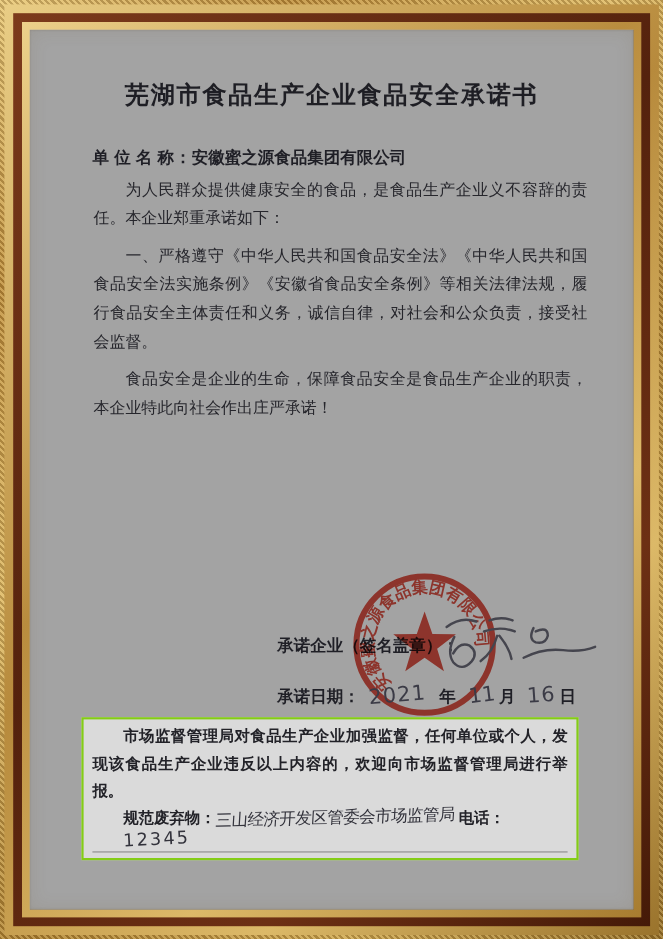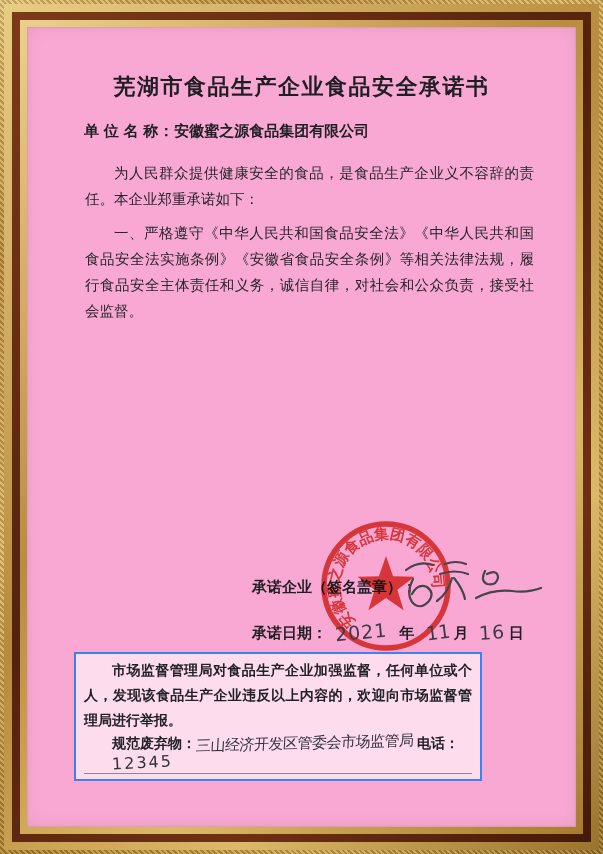--- a/index.html
+++ b/index.html
@@ -11,46 +11,46 @@
   .frame-texture{position:absolute;inset:0;padding:4px;box-sizing:border-box;
     background:repeating-linear-gradient(45deg,rgba(90,60,10,.25) 0 2px,rgba(255,230,160,.25) 2px 4px);}
   .frame-gold1{position:absolute;inset:4px;
     background:linear-gradient(135deg,#e9cd85,#b78a3c 45%,#dcb968 75%,#9a732c);}
   .frame-maroon{position:absolute;inset:12px;
     background:linear-gradient(135deg,#7c3a1b,#54220d 45%,#6d3014 75%,#451a08);}
   .frame-gold2{position:absolute;inset:20px;
     background:linear-gradient(135deg,#f0d globalization,#caa452);
     background:linear-gradient(135deg,#ecd08a,#b98c3e 40%,#dcb968 70%,#a77c30);}
   
-  .page{position:absolute;inset:27px;background:#f9a8d4;
+  .page{position:absolute;inset:27px;background:#a3a3a3;
     box-shadow:inset 0 0 16px rgba(110,90,55,.14), inset 0 0 2px rgba(60,40,10,.25);}
   .page-title{position:absolute;top:45px;left:0;width:100%;text-align:center;
     font-size:22px;font-weight:bold;letter-spacing:1.5px;color:#1e1e24;}
   .fields{position:absolute;top:95px;left:57px;}
-  .field-row{height:27px;font-size:15px;color:#1f1f26;}
+  .field-row{height:27px;font-size:15px;color:#1f1f26;margin-top:12px;}
   .field-label{font-weight:bold;letter-spacing:.5px;}
   .field-value{font-weight:bold;}
   .mono-num{font-family:"Liberation Serif","DejaVu Serif",serif;}
   .body-text{position:absolute;top:133px;left:58px;width:449px;
     font-size:14.5px;line-height:26px;color:#26262c;text-align:justify;}
   .body-text p{margin:0 0 8px;text-indent:2em;}
   
   .sign-row{position:absolute;top:551px;left:225px;font-size:15px;font-weight:bold;color:#1f1f26;}
   .date-row{position:absolute;top:566px;left:225px;font-size:15px;font-weight:bold;color:#1f1f26;
     display:flex;align-items:flex-end;margin-top:28px;}
   .hw{font-family:"DejaVu Sans",sans-serif;color:#3b3b46;font-weight:normal;display:inline-block;}
   .hw-year{font-size:19px;transform:rotate(-5deg);margin:0 10px 0 8px;letter-spacing:1px;}
   .hw-month{font-size:19px;transform:rotate(-7deg);margin:0 1px 0 12px;}
   .hw-day{font-size:19px;transform:rotate(-4deg);margin:0 2px 0 10px;letter-spacing:1px;}
   .date-unit{margin-left:2px;}
   .stamp-svg{position:absolute;left:274px;top:474px;mix-blend-mode:multiply;opacity:.88;}
   .sig-svg{position:absolute;left:372px;top:524px;}
   
-  .notice-box{position:absolute;left:47px;top:625px;width:408px;box-sizing:border-box;
-    border:2px solid #3b82f6;padding:4px 8px 5px;background:rgba(255,255,255,.6);}
+  .notice-box{position:absolute;left:47px;top:625px;width:452px;box-sizing:border-box;
+    border:2px solid #84cc16;padding:4px 8px 5px;background:rgba(255,255,255,.6);}
   .notice-body{font-size:14px;font-weight:bold;line-height:25px;color:#222228;
     text-align:justify;text-indent:2em;margin:0;}
   .dept-line{margin-top:1px;font-size:14px;font-weight:bold;color:#222228;
     display:inline-block;border-bottom:1px solid #8a8a8a;padding:0 6px 1px 2em;}
   .hw-dept{font-size:15px;transform:rotate(-1.5deg) skewX(-5deg);color:#33333c;letter-spacing:-.5px;}
   .hw-phone{font-size:16px;transform:rotate(-3deg);color:#33333c;letter-spacing:2px;}
 </style>
 </head>
 <body>
 
@@ -69,20 +69,21 @@
 
     <div class="fields">
       <div class="field-row">
         <span class="field-label">单 位 名 称：</span><span class="field-value">安徽蜜之源食品集团有限公司</span>
       </div>
     </div>
 
     <div class="body-text">
       <p>为人民群众提供健康安全的食品，是食品生产企业义不容辞的责任。本企业郑重承诺如下：</p>
       <p>一、严格遵守《中华人民共和国食品安全法》《中华人民共和国食品安全法实施条例》《安徽省食品安全条例》等相关法律法规，履行食品安全主体责任和义务，诚信自律，对社会和公众负责，接受社会监督。</p>
+      <p>食品安全是企业的生命，保障食品安全是食品生产企业的职责，本企业特此向社会作出庄严承诺！</p>
     </div>
 
     <div class="sign-row">
       <span>承诺企业（签名盖章）：</span>
     </div>
 
     <svg class="stamp-svg" width="170" height="170" viewBox="0 0 170 170">
       <circle cx="85" cy="85" r="62" fill="none" stroke="#d8392a" stroke-width="5.5"></circle>
       <polygon fill="#d8392a" points="85,55 92.1,75.3 113.5,75.7 96.4,88.7 102.6,109.3 85,97 67.4,109.3 73.6,88.7 56.5,75.7 77.9,75.3"></polygon>
       <defs>

